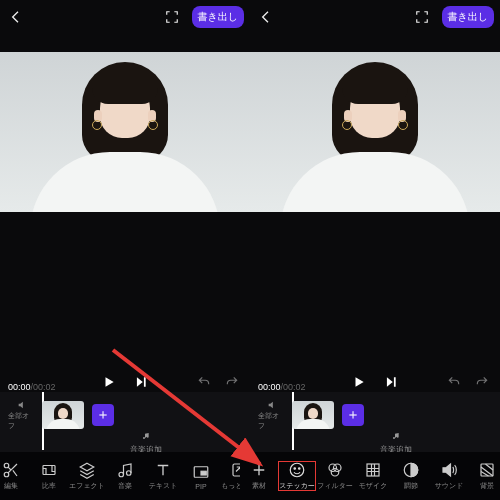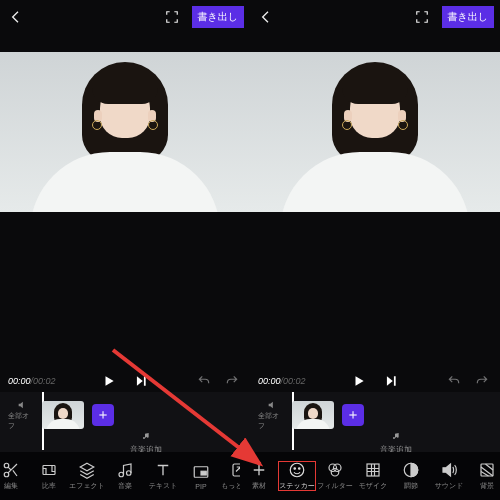--- a/index.html
+++ b/index.html
@@ -2,33 +2,33 @@
 <html><head>
 <meta charset="utf-8">
 <style>
   * { margin: 0; padding: 0; box-sizing: border-box; }
   html, body { width: 500px; height: 500px; background: #000; font-family: sans-serif; overflow: hidden; }
   .wrap { display: flex; width: 500px; height: 500px; }
   .pane { width: 250px; height: 500px; background: #0a0a0c; position: relative; display: flex; flex-direction: column; }
   .topbar { height: 34px; display: flex; align-items: center; justify-content: space-between; padding: 0 6px; }
   .left-ctrls, .right-ctrls { display: flex; align-items: center; gap: 10px; }
   .icon-btn { color: #eee; width: 20px; height: 20px; display: flex; align-items: center; justify-content: center; }
-  .export-btn { background: #5b2ee6; color: #fff; font-size: 10px; padding: 4px 6px; border-radius: 0; }
+  .export-btn { background: #5b2ee6; color: #fff; font-size: 10px; padding: 4px 6px; border-radius: 8px; }
   .preview { width: 250px; height: 160px; background: linear-gradient(180deg,#cfd4d6 0%,#e6eaea 100%); position: relative; overflow: hidden; margin-top: 18px; }
   .person { position: absolute; left: 50%; transform: translateX(-50%); top: 10px; }
   .hair { width: 86px; height: 100px; background: #1a1410; border-radius: 44px 44px 28px 28px; position: relative; }
   .face { position: absolute; top: 22px; left: 18px; width: 50px; height: 54px; background: #f0d9c8; border-radius: 24px 24px 22px 22px; }
   .bangs { position: absolute; top: 18px; left: 10px; width: 66px; height: 24px; background: #1a1410; border-radius: 0 0 16px 16px; }
   .ear-l, .ear-r { position: absolute; width: 8px; height: 12px; background: #ecd0bd; top: 48px; border-radius: 4px; }
   .ear-l { left: 12px; } .ear-r { right: 12px; }
   .earring { position: absolute; width: 10px; height: 10px; border: 1.5px solid #c9a85a; border-radius: 50%; top: 58px; }
   .earring.l { left: 10px; } .earring.r { right: 10px; }
   .body { width: 190px; height: 80px; background: #f3f5f4; position: absolute; top: 100px; left: 50%; transform: translateX(-50%); border-radius: 90px 90px 0 0; }
   .gap { flex: 1; }
-  .timebar { height: 22px; display: flex; align-items: center; justify-content: space-between; padding: 0 8px; font-style: italic; }
+  .timebar { height: 22px; display: flex; align-items: flex-end; justify-content: space-between; padding: 0 8px; }
   .time { font-size: 9px; color: #fff; }
   .time .dur { color: #666; }
   .play-ctrls { display: flex; align-items: center; gap: 12px; }
   .undo-redo { display: flex; gap: 8px; }
   .timeline { height: 60px; background: #111114; position: relative; padding-top: 8px; }
   .track-row { display: flex; align-items: center; height: 30px; }
   .mute-pill { font-size: 7px; color: #888; margin-left: 8px; display: flex; flex-direction: column; align-items: center; gap: 1px; width: 28px; }
   .thumb { width: 42px; height: 28px; background: linear-gradient(180deg,#cfd4d6,#e6eaea); border-radius: 3px; margin-left: 6px; position: relative; overflow: hidden; }
   .thumb .mh { position: absolute; left: 50%; top: 2px; transform: translateX(-50%); width: 18px; height: 20px; background: #1a1410; border-radius: 10px 10px 6px 6px; }
   .thumb .mf { position: absolute; left: 50%; top: 7px; transform: translateX(-50%); width: 10px; height: 11px; background: #f0d9c8; border-radius: 5px; }

